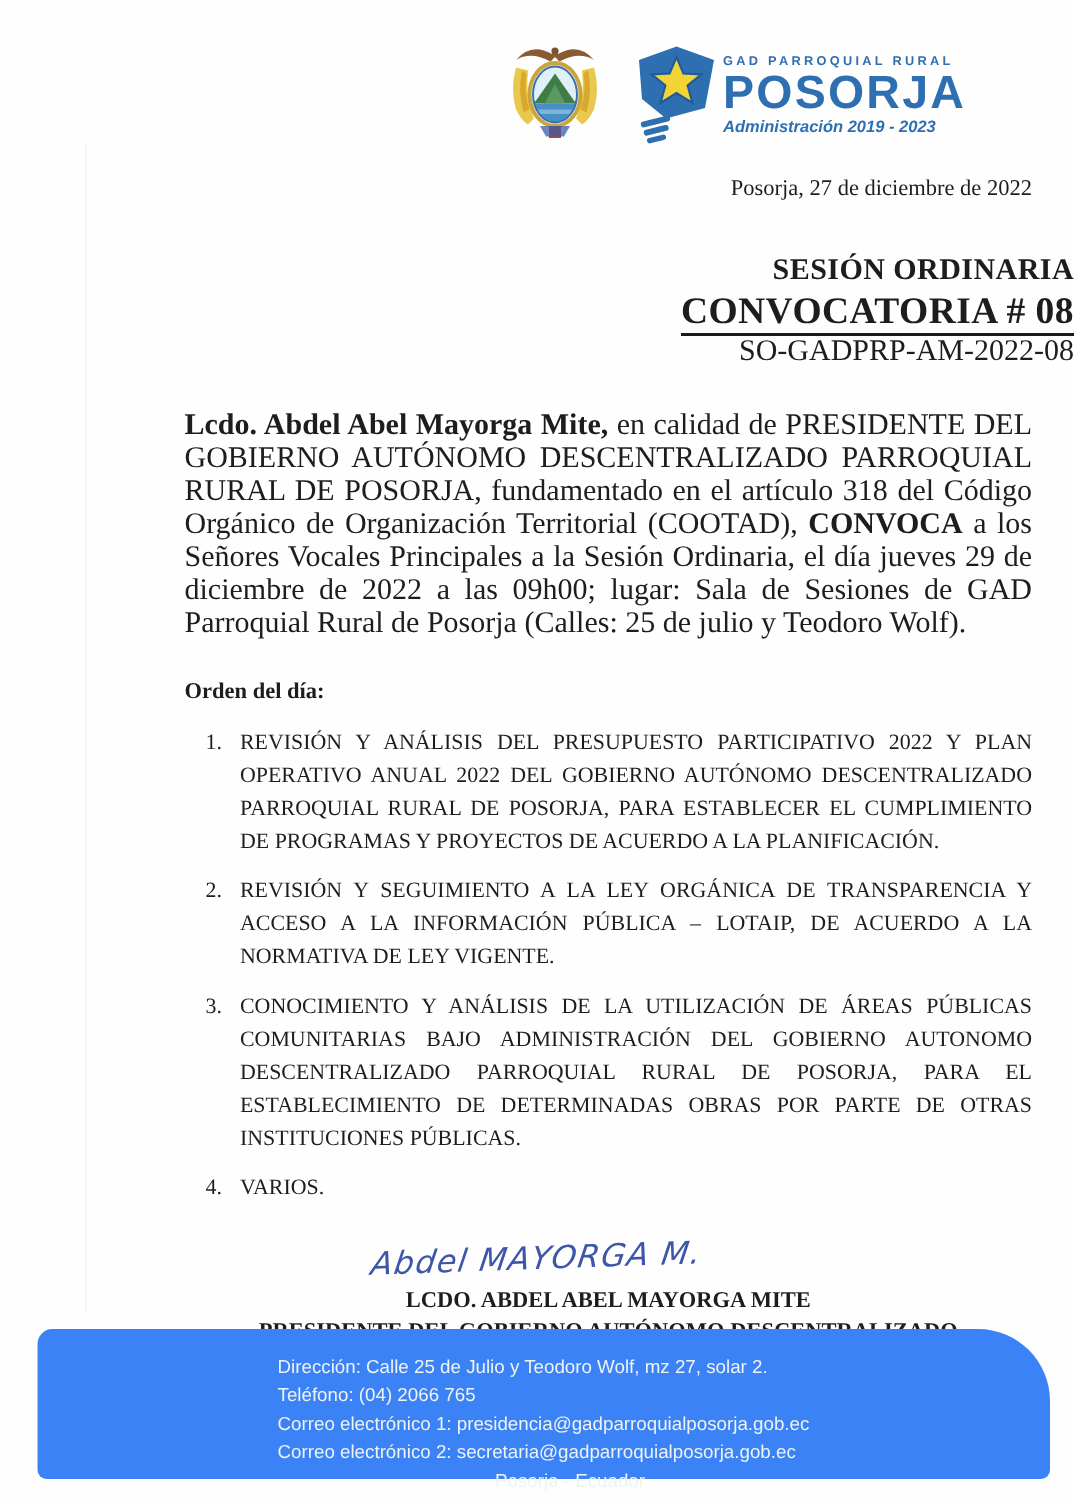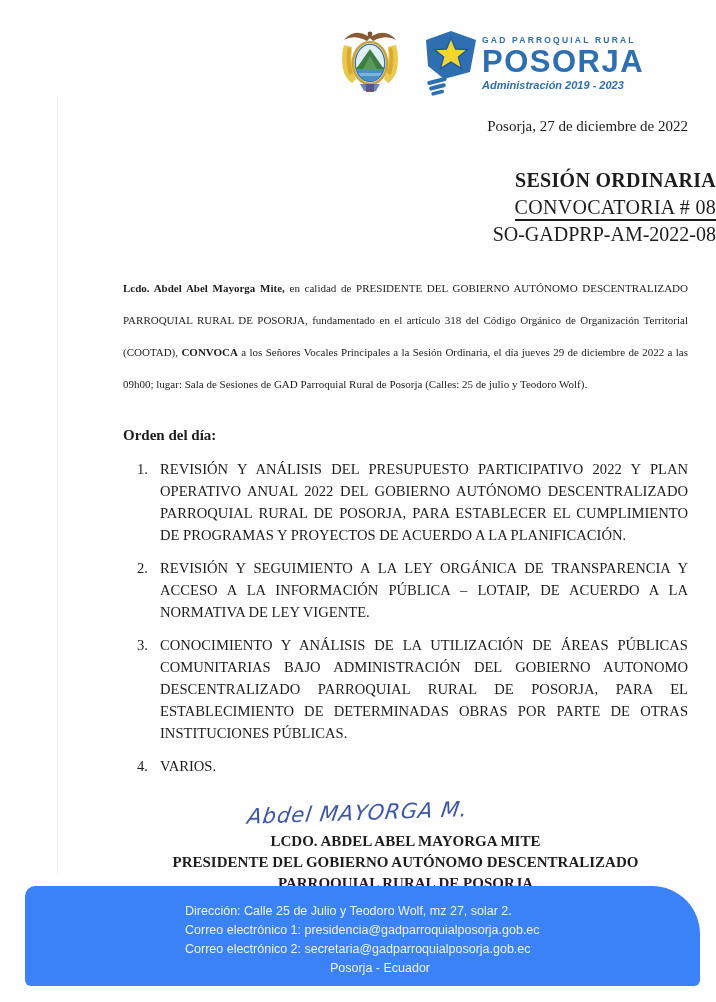--- a/index.html
+++ b/index.html
@@ -50,29 +50,29 @@
     font-size: 15px;
   }
   
   .title-block {
     text-align: right;
     margin-top: 32px;
     padding-left: 36px;
     line-height: 27px;
   }
   .title-1 { font-size: 20px; font-weight: bold; letter-spacing: 0.3px; }
-  .title-2 { font-size: 20px; font-weight: normal; letter-spacing: 0.3px; }
+  .title-2 { font-size: 25px; font-weight: bold; letter-spacing: 0.3px; }
   .title-2 .u { border-bottom: 2px solid #1a1a1a; padding-bottom: 1px; }
   .title-3 { font-size: 20px; font-weight: normal; }
   
   .content { margin: 0 28px 0 123px; }
   .intro {
     margin-top: 24px;
-    font-size: 11px;
-    line-height: 32px;
+    font-size: 20px;
+    line-height: 22px;
     text-align: justify;
   }
   .agenda-heading {
     margin-top: 27px;
     font-size: 15px;
     font-weight: bold;
   }
   .agenda { margin-top: 14px; }
   .agenda-item {
     position: relative;
@@ -205,18 +205,19 @@
       <div class="sig-line">LCDO. ABDEL ABEL MAYORGA MITE</div>
       <div class="sig-line">PRESIDENTE DEL GOBIERNO AUTÓNOMO DESCENTRALIZADO</div>
       <div class="sig-line">PARROQUIAL RURAL DE POSORJA</div>
       <div class="sig-line">PERÍODO 2019-2023</div>
     </div>
   </main>
 
   <footer class="footer-band">
     <div class="footer-text">
       <div>Dirección: Calle 25 de Julio y Teodoro Wolf, mz 27, solar 2.</div>
+      <div>Teléfono: (04) 2066 765</div>
       <div>Correo electrónico 1: presidencia@gadparroquialposorja.gob.ec</div>
       <div>Correo electrónico 2: secretaria@gadparroquialposorja.gob.ec</div>
       <div class="footer-center">Posorja - Ecuador</div>
     </div>
   </footer>
 </div>
 
 </body></html>

